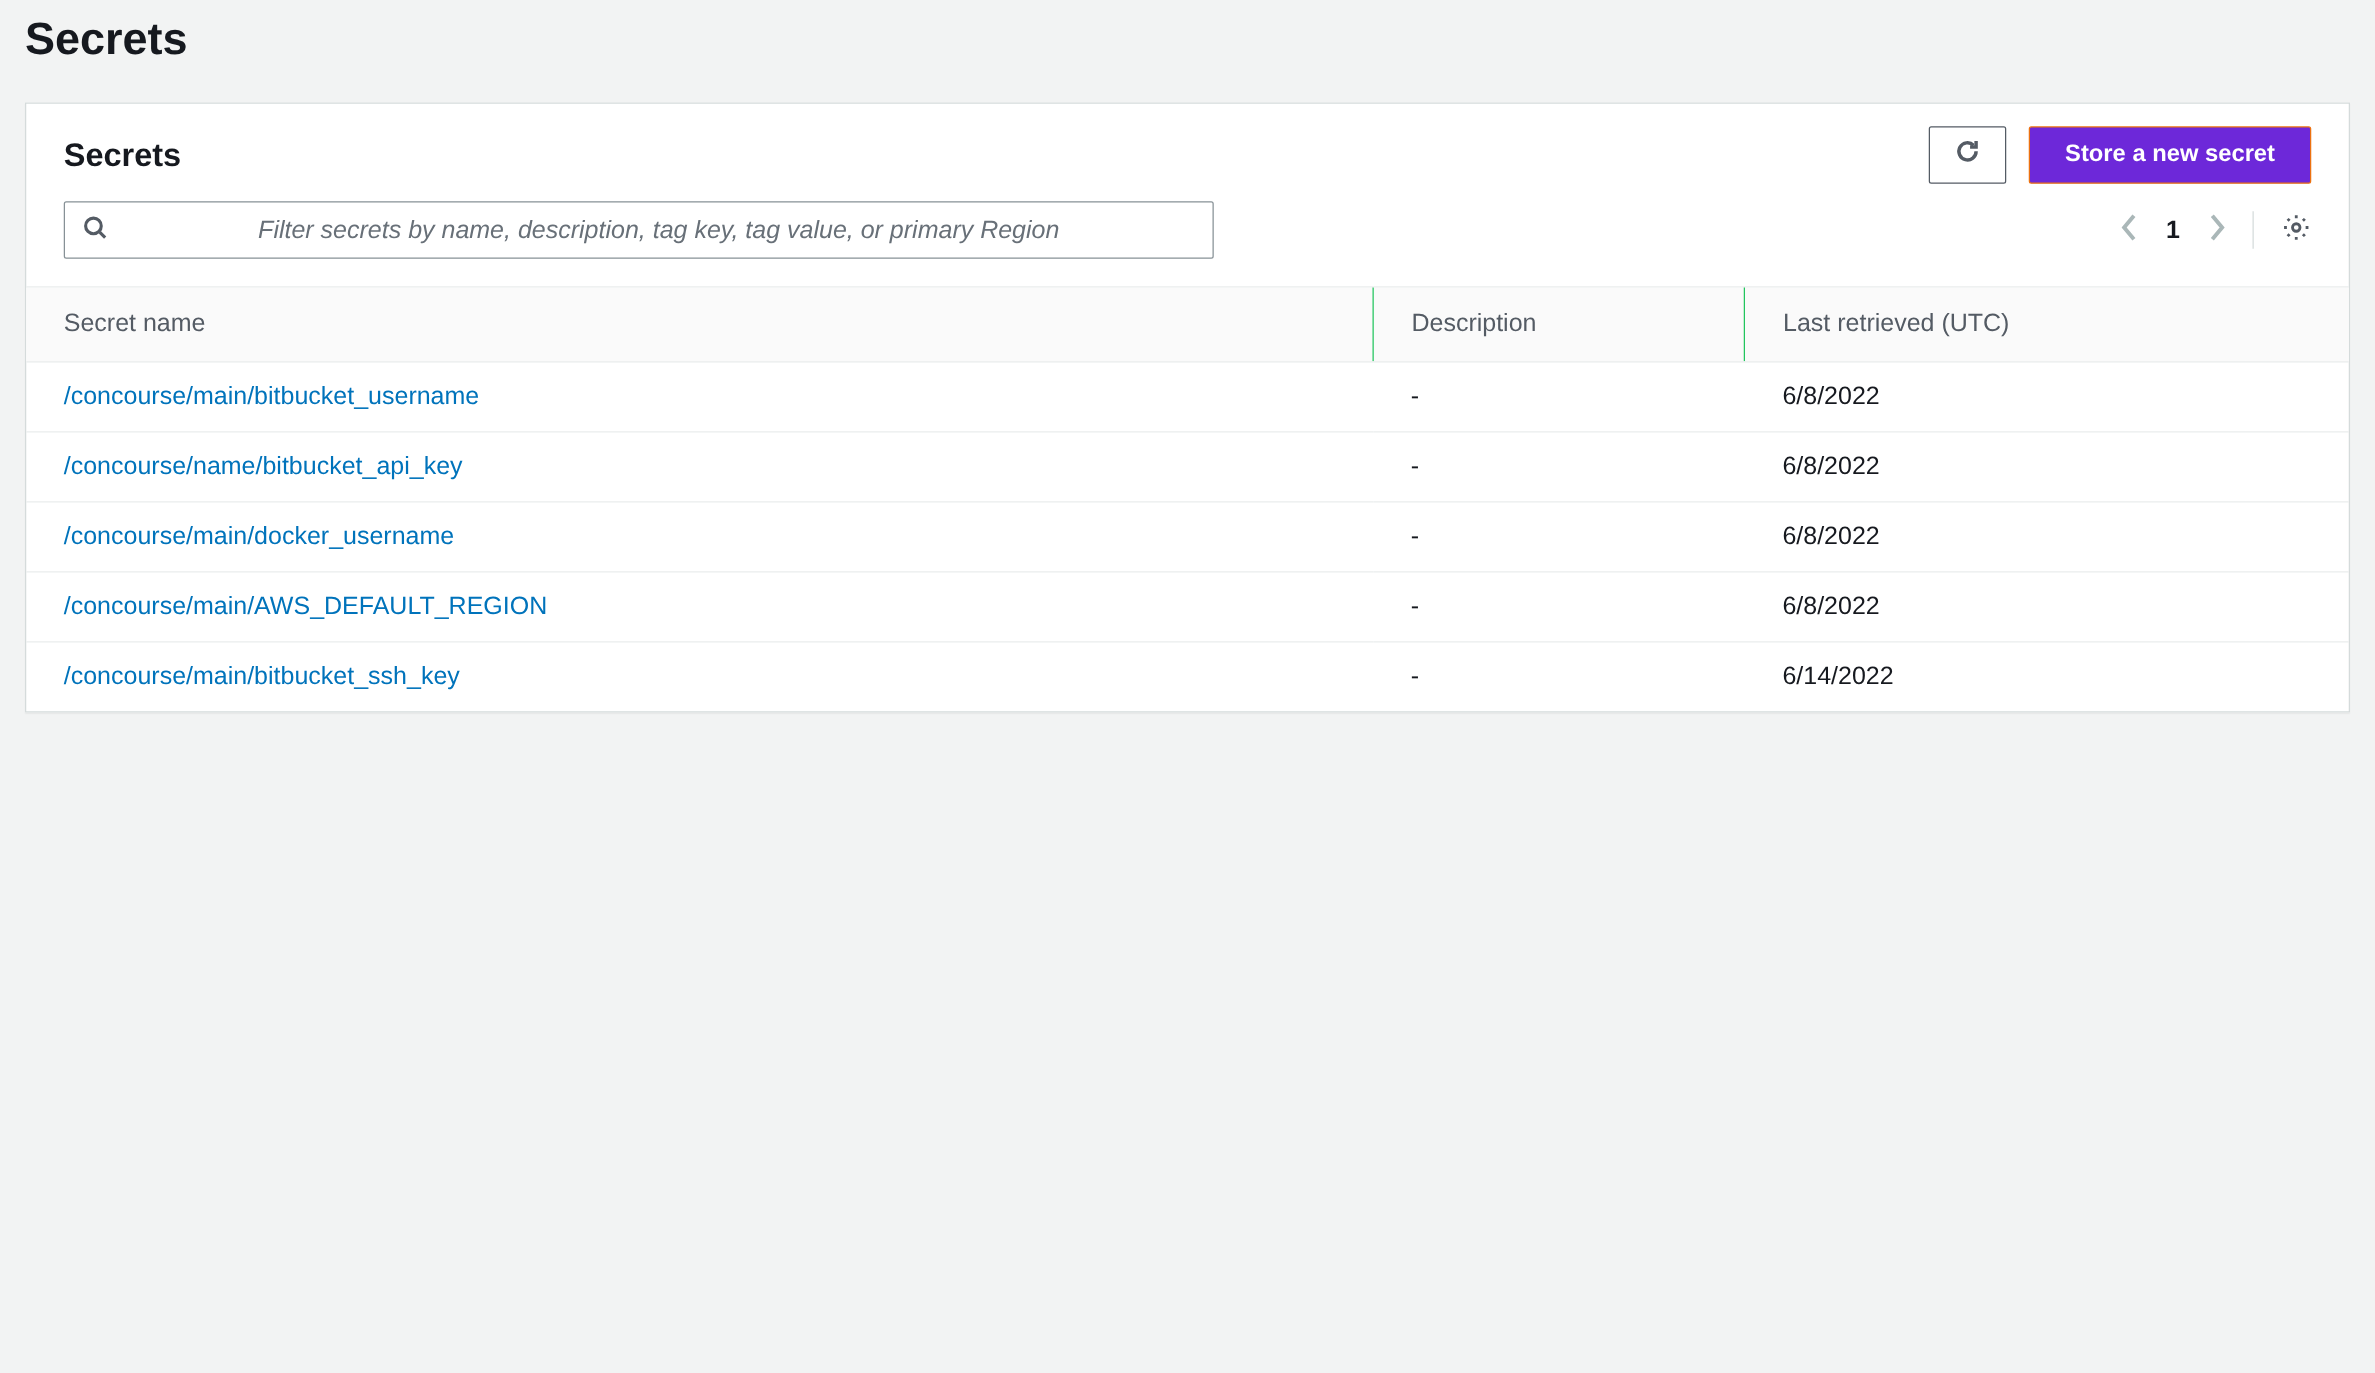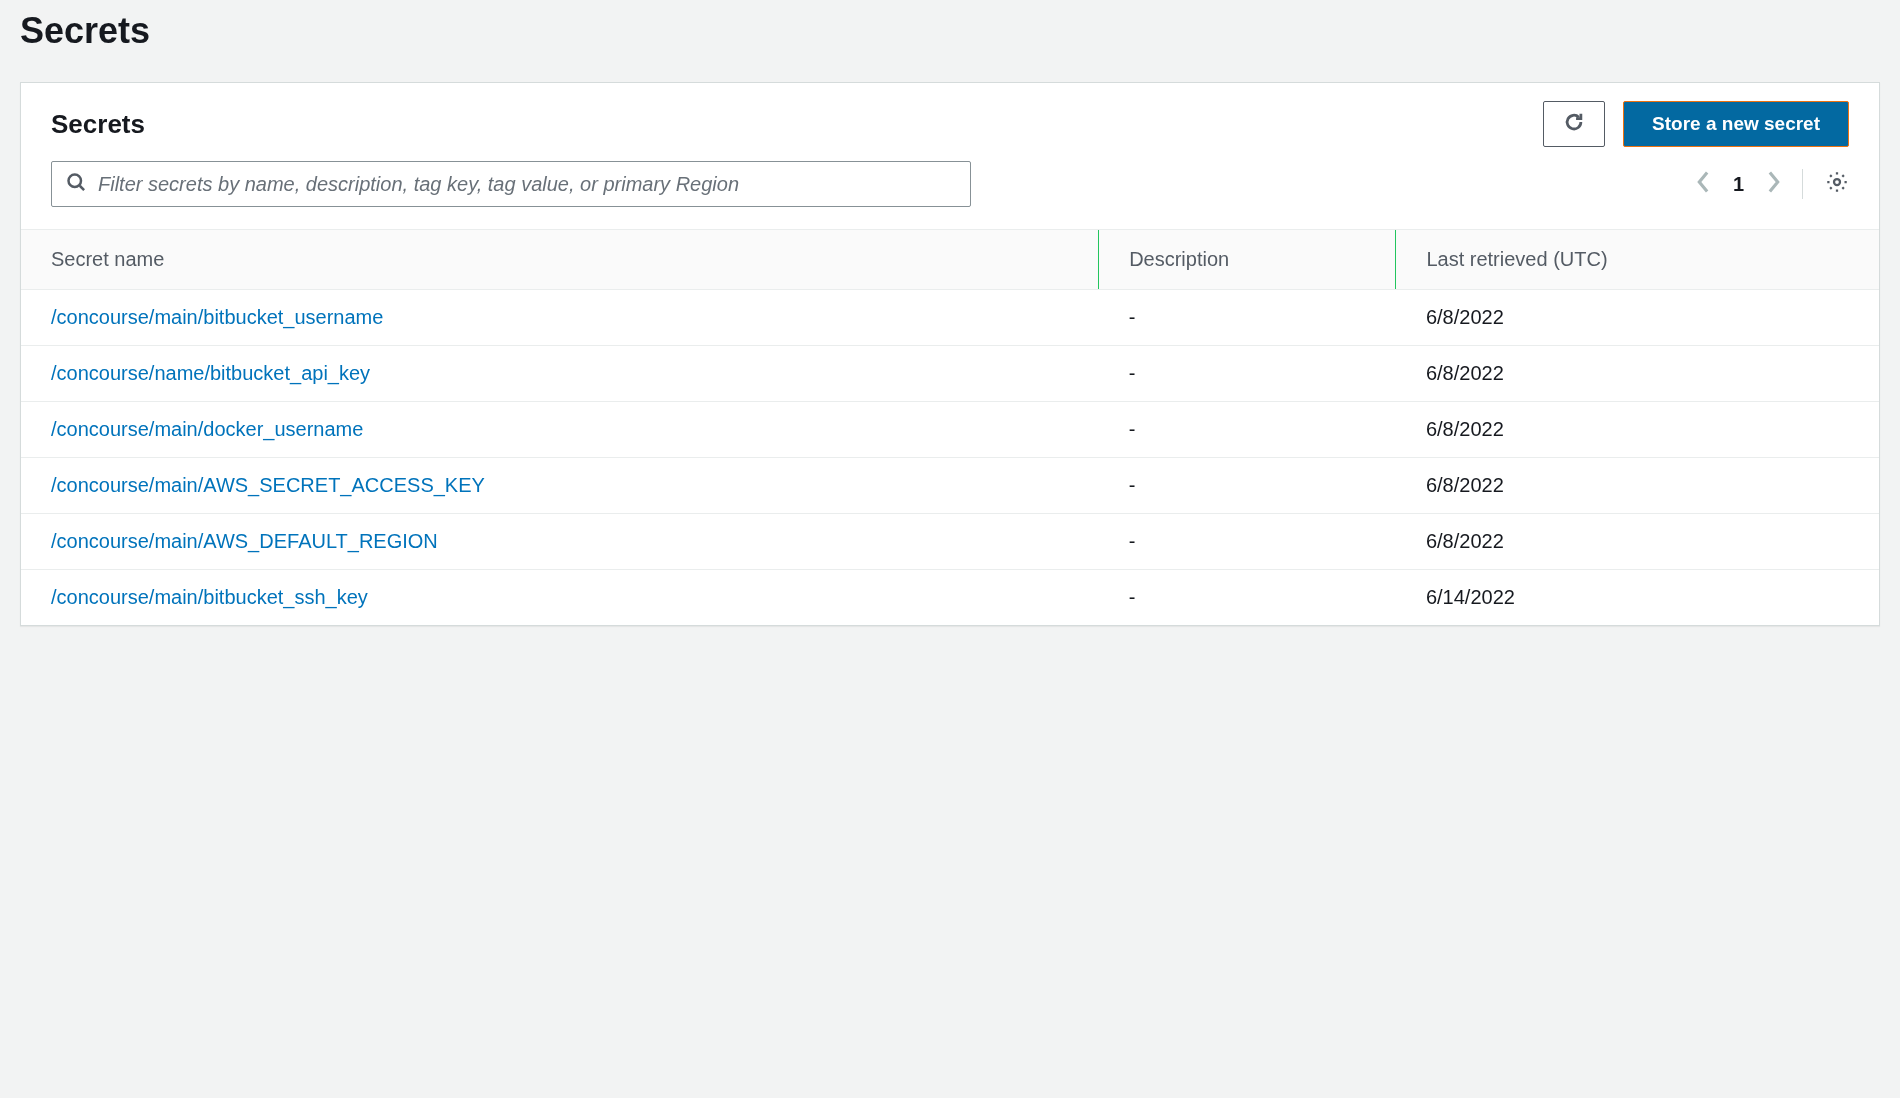--- a/index.html
+++ b/index.html
@@ -56,21 +56,21 @@
     .btn-refresh {
       width: 62px;
       height: 46px;
       background: #fff;
       border: 1px solid #545b64;
       color: #545b64;
     }
     .btn-primary {
       height: 46px;
       padding: 0 28px;
-      background: #0369a1;
+      background: #6d28d9;
       border: 1px solid #ec7211;
       color: #fff;
     }
     .search-row {
       display: flex;
       align-items: center;
       justify-content: space-between;
       padding: 0 30px 22px 30px;
       gap: 22px;
     }
@@ -88,20 +88,21 @@
       flex-shrink: 0;
       margin-right: 12px;
     }
     .search-input {
       flex: 1;
       border: none;
       outline: none;
       font-size: 20px;
       color: #687078;
       background: transparent;
+      text-align: center;
     }
     .search-input::placeholder {
       color: #687078;
       font-style: italic;
     }
     .pagination {
       display: flex;
       align-items: center;
       gap: 22px;
     }
@@ -245,25 +246,20 @@
             <td><a class="secret-link">/concourse/name/bitbucket_api_key</a></td>
             <td>-</td>
             <td>6/8/2022</td>
           </tr>
           <tr>
             <td><a class="secret-link">/concourse/main/docker_username</a></td>
             <td>-</td>
             <td>6/8/2022</td>
           </tr>
           <tr>
-            <td><a class="secret-link">/concourse/main/AWS_SECRET_ACCESS_KEY</a></td>
-            <td>-</td>
-            <td>6/8/2022</td>
-          </tr>
-          <tr>
             <td><a class="secret-link">/concourse/main/AWS_DEFAULT_REGION</a></td>
             <td>-</td>
             <td>6/8/2022</td>
           </tr>
           <tr>
             <td><a class="secret-link">/concourse/main/bitbucket_ssh_key</a></td>
             <td>-</td>
             <td>6/14/2022</td>
           </tr>
         </tbody>

